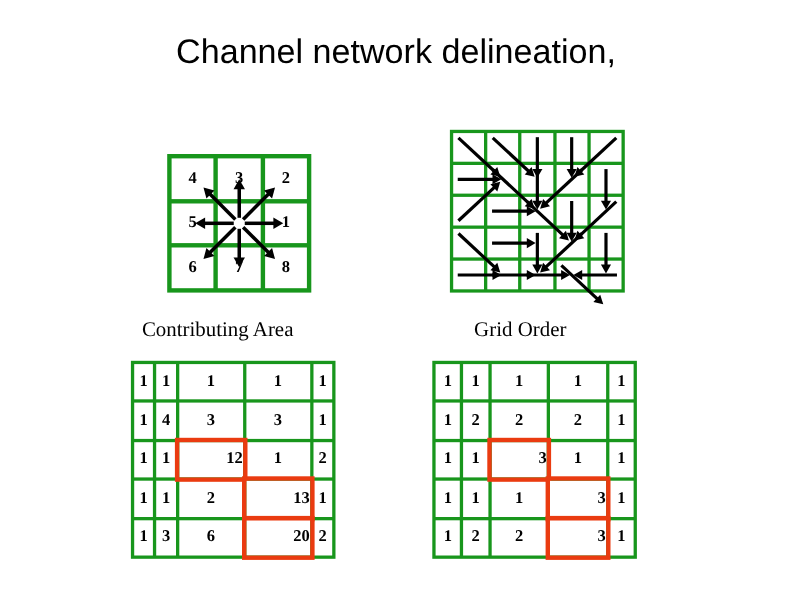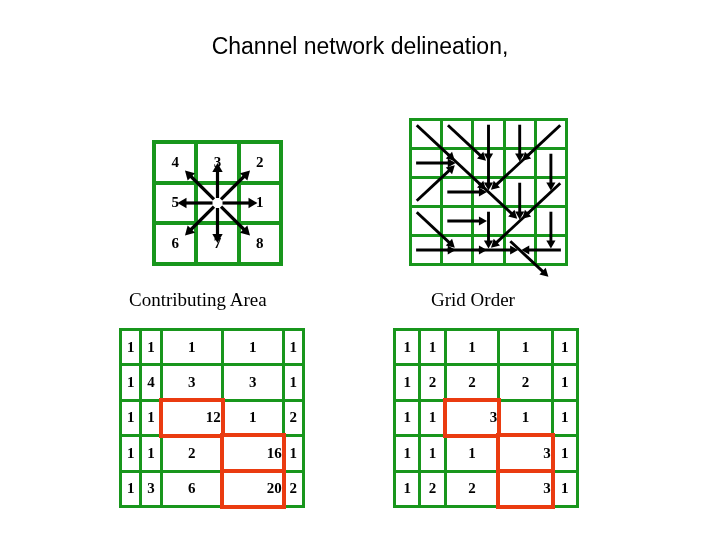--- a/index.html
+++ b/index.html
@@ -22,21 +22,21 @@
   }
 
   
   .title {
     position: absolute;
     left: 60px;
     top: 28px;
     width: 600px;
     text-align: center;
     font-family: "Liberation Sans", sans-serif;
-    font-size: 23px;
+    font-size: 31px;
     line-height: 37px;
     color: #000000;
     font-weight: normal;
     letter-spacing: 0px;
   }
 
   
   .caption {
     position: absolute;
     font-family: "Liberation Serif", serif;
@@ -331,21 +331,21 @@
 
     <div class="cell">1</div>
     <div class="cell">1</div>
     <div class="cell highlight">12</div>
     <div class="cell">1</div>
     <div class="cell">2</div>
 
     <div class="cell">1</div>
     <div class="cell">1</div>
     <div class="cell">2</div>
-    <div class="cell highlight">16</div>
+    <div class="cell highlight">13</div>
     <div class="cell">1</div>
 
     <div class="cell">1</div>
     <div class="cell">3</div>
     <div class="cell">6</div>
     <div class="cell highlight">20</div>
     <div class="cell">2</div>
   </div>
 
   <div class="grid numgrid" id="grid-order-grid">

